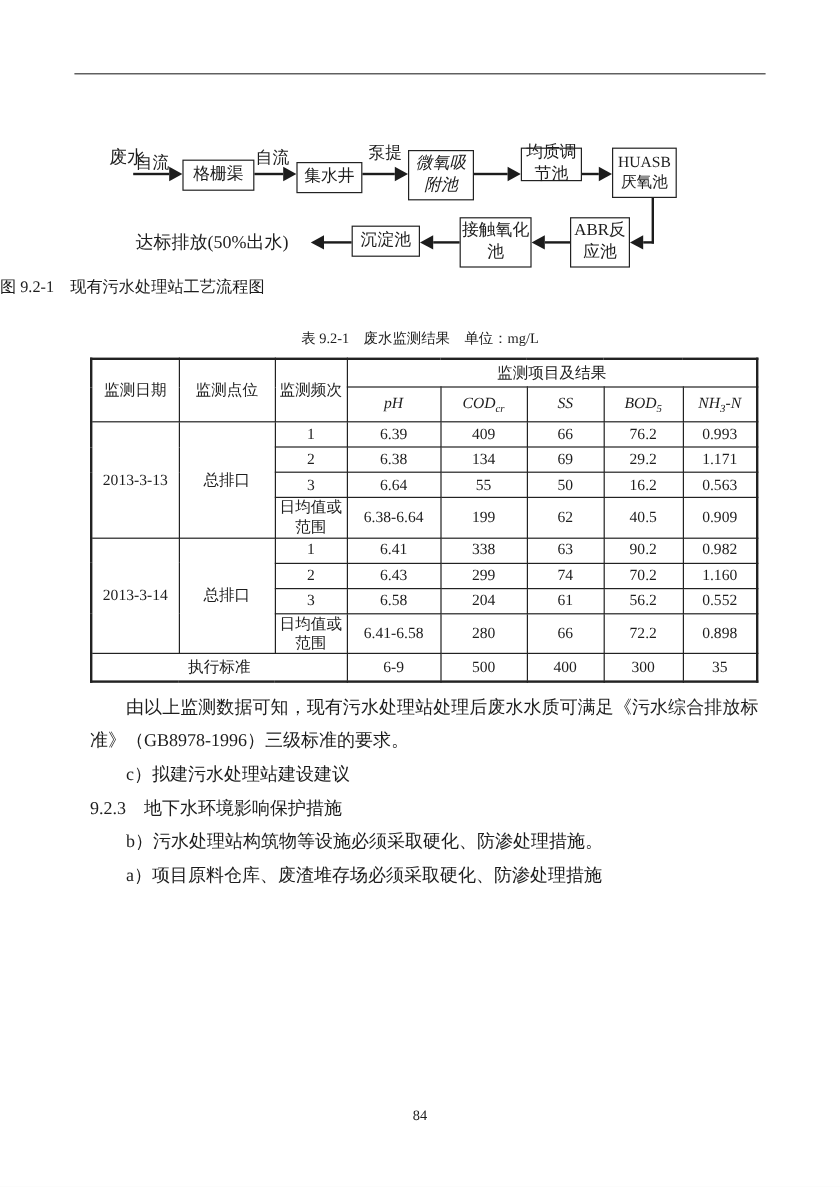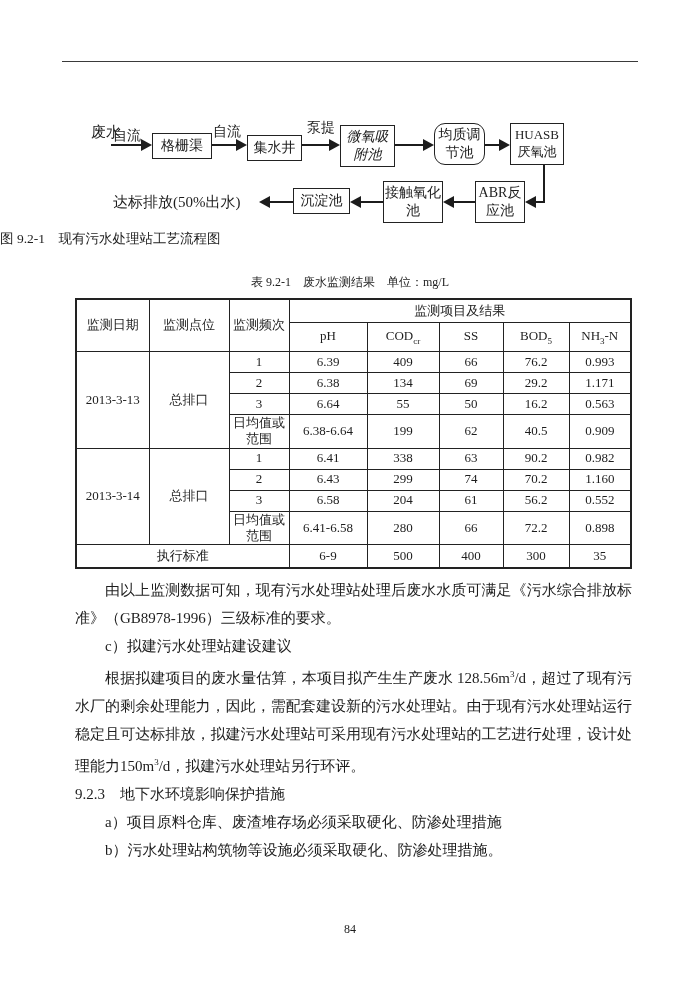--- a/index.html
+++ b/index.html
@@ -29,21 +29,21 @@
 
   .fig-caption { position:absolute; top:230px; left:0; width:700px; text-align:left; font-size:13.5px; }
 
   
   .table-title { position:absolute; top:274px; left:0; width:700px; text-align:center; font-size:12px; }
   table.mon { position:absolute; left:75px; top:298px; width:555px; border-collapse:collapse;
     table-layout:fixed; font-size:13px; border:2px solid #222; }
   table.mon td { border:1px solid #222; text-align:center; vertical-align:middle; padding:0 2px; line-height:1.25; }
   table.mon sub { font-size:9px; }
   tr.hd1 td { height:22px;margin-top:10px; }
-  tr.hd2 td { height:28px; }
+  tr.hd2 td { height:28px;font-style:italic; }
   tr.dr  td { height:20px; }
   tr.avg td { height:31px; }
   tr.std td { height:22px; }
 
   
   .bodytext { position:absolute; left:75px; top:576px; width:557px; font-size:15px; line-height:28px;
     text-align:justify; }
   .bodytext p { margin:0; text-indent:2em; }
   .bodytext p.hsec { text-indent:0; }
   .bodytext sup { font-size:9px; }
@@ -70,21 +70,21 @@
 
     <div class="fbox" style="left:162px;top:23px;width:55px;height:26px;">集水井</div>
 
     <div class="flabel" style="left:222px;top:7px;">泵提</div>
     <div class="ar r" style="left:217px;top:32px;width:27px;"></div>
 
     <div class="fbox" style="left:255px;top:13px;width:55px;height:42px;font-style:italic;">微氧吸附池</div>
 
     <div class="ar r" style="left:310px;top:32px;width:28px;"></div>
 
-    <div class="fbox" style="left:349px;top:11px;width:51px;height:42px;border-radius:11px;">均质调节池</div>
+    <div class="fbox" style="left:349px;top:11px;width:51px;height:28px;">均质调节池</div>
 
     <div class="ar r" style="left:400px;top:32px;width:14px;"></div>
 
     <div class="fbox" style="left:425px;top:11px;width:54px;height:42px;font-size:13px;">HUASB厌氧池</div>
 
     <div class="vline" style="left:458px;top:53px;height:38px;"></div>
     <div class="ar l" style="left:451px;top:89px;width:9px;"></div>
 
     <div class="fbox" style="left:390px;top:69px;width:50px;height:42px;">ABR反应池</div>
 
@@ -208,21 +208,20 @@
         <td>400</td>
         <td>300</td>
         <td>35</td>
       </tr>
     </tbody>
   </table>
 
   <div class="bodytext">
     <p>由以上监测数据可知，现有污水处理站处理后废水水质可满足《污水综合排放标准》（GB8978-1996）三级标准的要求。</p>
     <p>c）拟建污水处理站建设建议</p>
-    <p><span>根据拟建项目的废水量估算，本项目拟产生生产废水 128.56m</span><sup>3</sup><span>/d，超过了现有污水厂的剩余处理能力，因此，需配套建设新的污水处理站。由于现有污水处理站运行稳定且可达标排放，拟建污水处理站可采用现有污水处理站的工艺进行处理，设计处理能力150m</span><sup>3</sup><span>/d，拟建污水处理站另行环评。</span></p>
     <p class="hsec">9.2.3　地下水环境影响保护措施</p>
+    <p>b）污水处理站构筑物等设施必须采取硬化、防渗处理措施。</p>
     <p>a）项目原料仓库、废渣堆存场必须采取硬化、防渗处理措施</p>
-    <p>b）污水处理站构筑物等设施必须采取硬化、防渗处理措施。</p>
   </div>
 
   <div class="footer">84</div>
 
 </div>
 
 </body></html>

